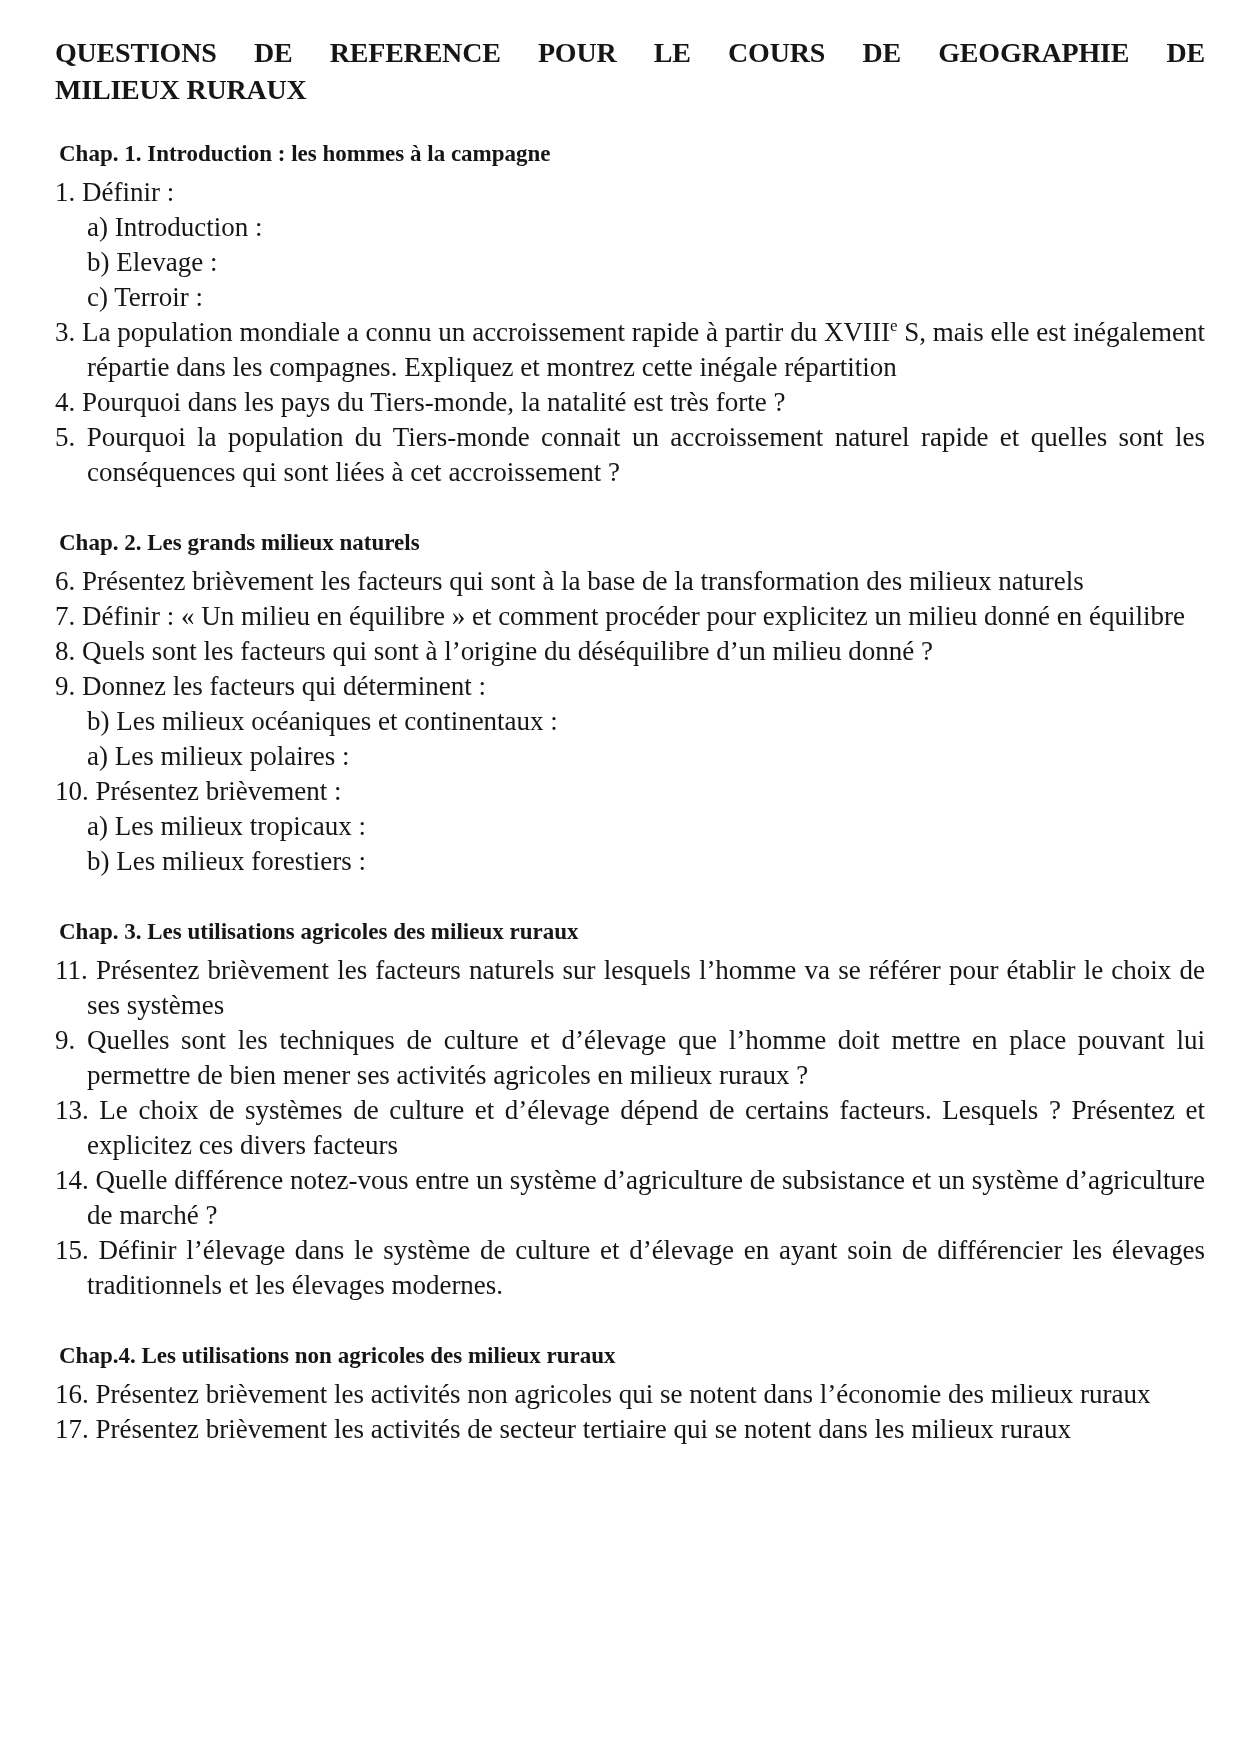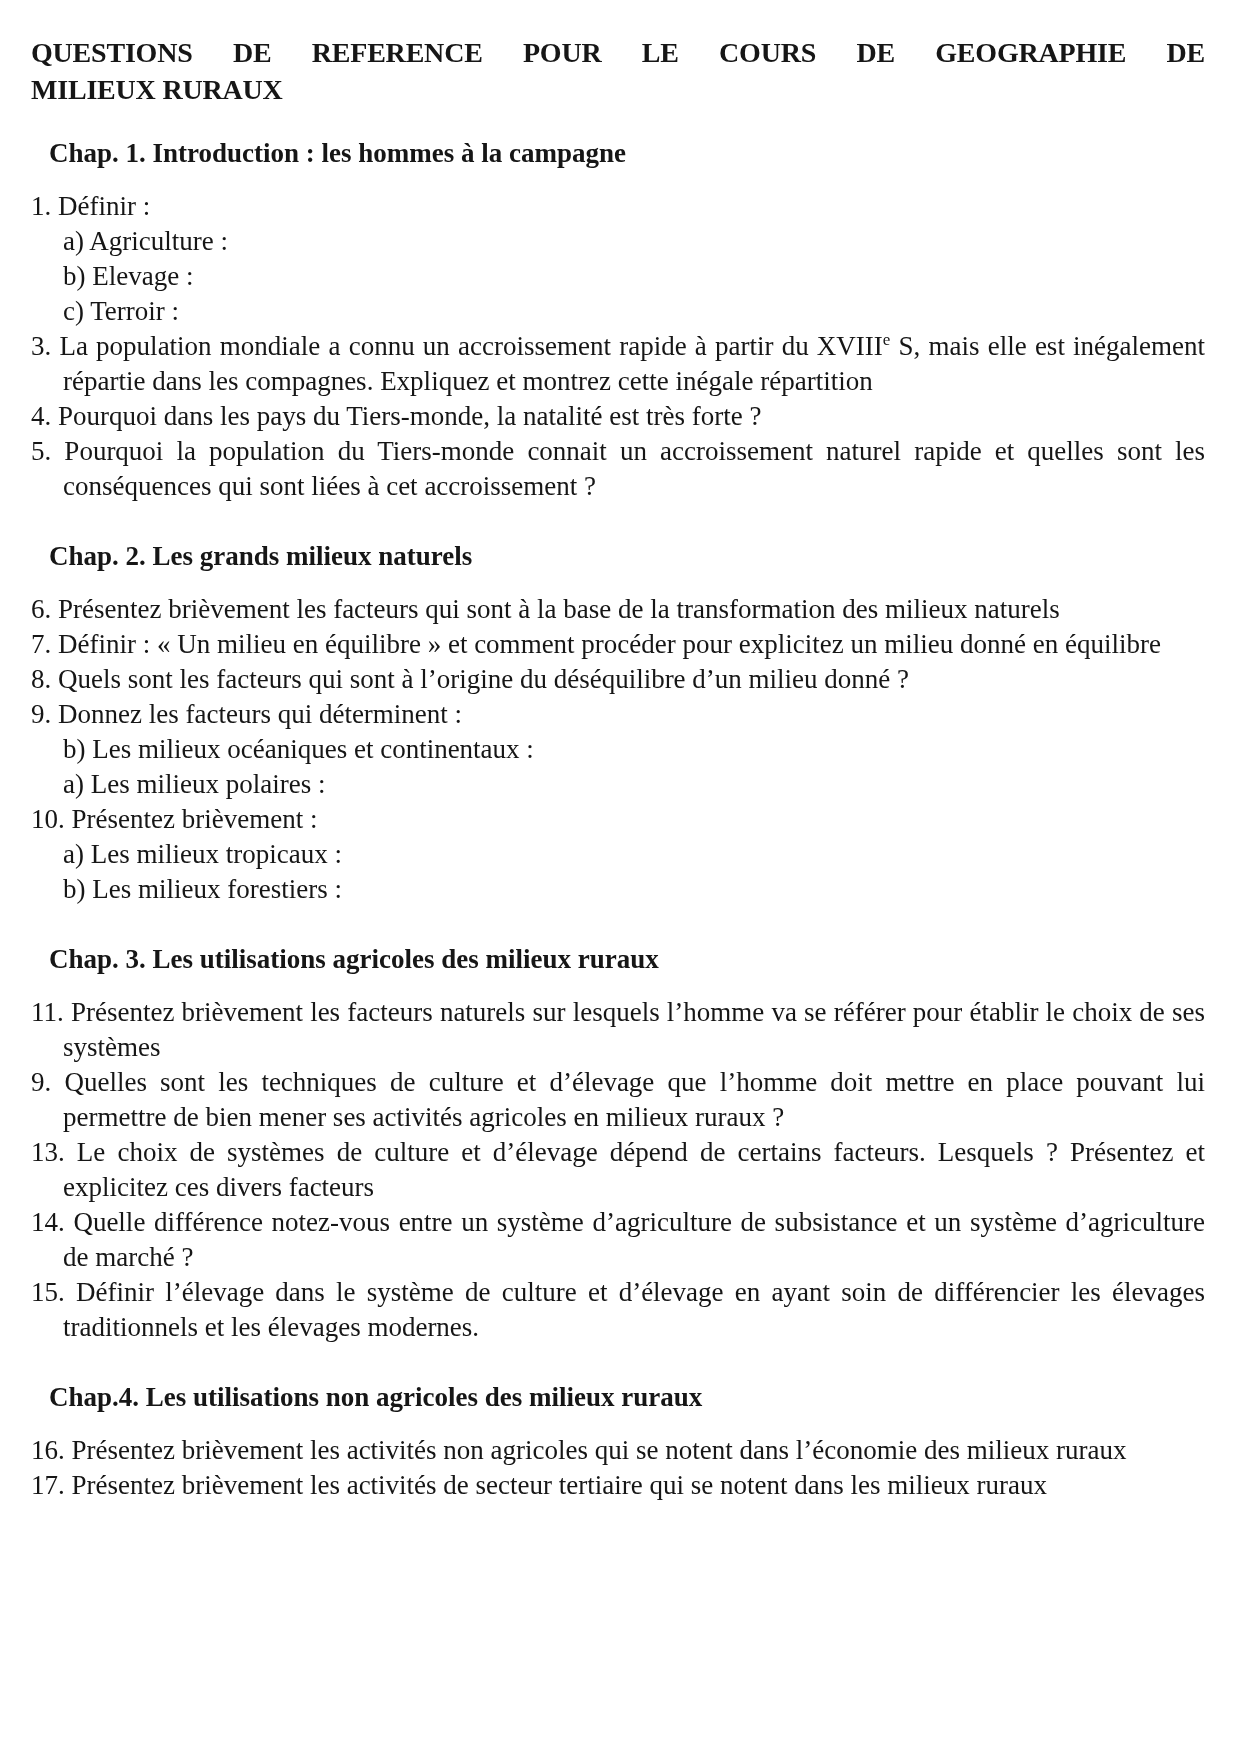--- a/index.html
+++ b/index.html
@@ -5,21 +5,21 @@
   html, body {
     margin: 0;
     padding: 0;
     background: #ffffff;
   }
   .page {
     position: relative;
     width: 1241px;
     height: 1755px;
     box-sizing: border-box;
-    padding: 34px 36px 0 31px;
+    padding: 34px 36px 0 55px;
     background: #ffffff;
     color: #161616;
     font-family: "Liberation Serif", "DejaVu Serif", serif;
     font-size: 27px;
     line-height: 35px;
     overflow: hidden;
   }
   .doc-title {
     font-weight: 700;
     font-size: 28px;
@@ -31,23 +31,23 @@
     text-align: justify;
     text-align-last: justify;
   }
   .doc-title .title-line2 {
     text-align: left;
   }
   .chapter { margin-top: 35px; }
   .chapter:first-of-type { margin-top: 0; }
   .chapter-heading {
     font-weight: 700;
-    font-size: 27px;
+    font-size: 23px;
     line-height: 35px;
-    margin: 18px;
+    margin: 4px;
   }
   .item {
     padding-left: 32px;
     text-indent: -32px;
     text-align: justify;
   }
   .item .item-number { white-space: nowrap; }
   .subitem {
     padding-left: 32px;
     text-align: left;
@@ -63,21 +63,21 @@
 
 <div class="page">
   <h1 class="doc-title">
     <div class="title-line1">QUESTIONS DE REFERENCE POUR LE COURS DE GEOGRAPHIE DE</div>
     <div class="title-line2">MILIEUX RURAUX</div>
   </h1>
   <div>
       <section class="chapter">
         <h2 class="chapter-heading">Chap. 1. Introduction : les hommes à la campagne</h2>
         <div class="item"><span class="item-number">1.</span> <span class="item-text">Définir :</span></div>
-        <div class="subitem">a) Agriculture :</div>
+        <div class="subitem">a) Introduction :</div>
         <div class="subitem">b) Elevage :</div>
         <div class="subitem">c) Terroir :</div>
         <div class="item"><span class="item-number">3.</span> <span class="item-text"><span>La population mondiale a connu un accroissement rapide à partir du XVIII</span><sup class="sup-e">e</sup><span> S, mais elle est inégalement répartie dans les compagnes. Expliquez et montrez cette inégale répartition</span></span></div>
         <div class="item"><span class="item-number">4.</span> <span class="item-text">Pourquoi dans les pays du Tiers-monde, la natalité est très forte ?</span></div>
         <div class="item"><span class="item-number">5.</span> <span class="item-text">Pourquoi la population du Tiers-monde connait un accroissement naturel rapide et quelles sont les conséquences qui sont liées à cet accroissement ?</span></div>
       </section>
       <section class="chapter">
         <h2 class="chapter-heading">Chap. 2. Les grands milieux naturels</h2>
         <div class="item"><span class="item-number">6.</span> <span class="item-text">Présentez brièvement les facteurs qui sont à la base de la transformation des milieux naturels</span></div>
         <div class="item"><span class="item-number">7.</span> <span class="item-text">Définir : « Un milieu en équilibre » et comment procéder pour explicitez un milieu donné en équilibre</span></div>

